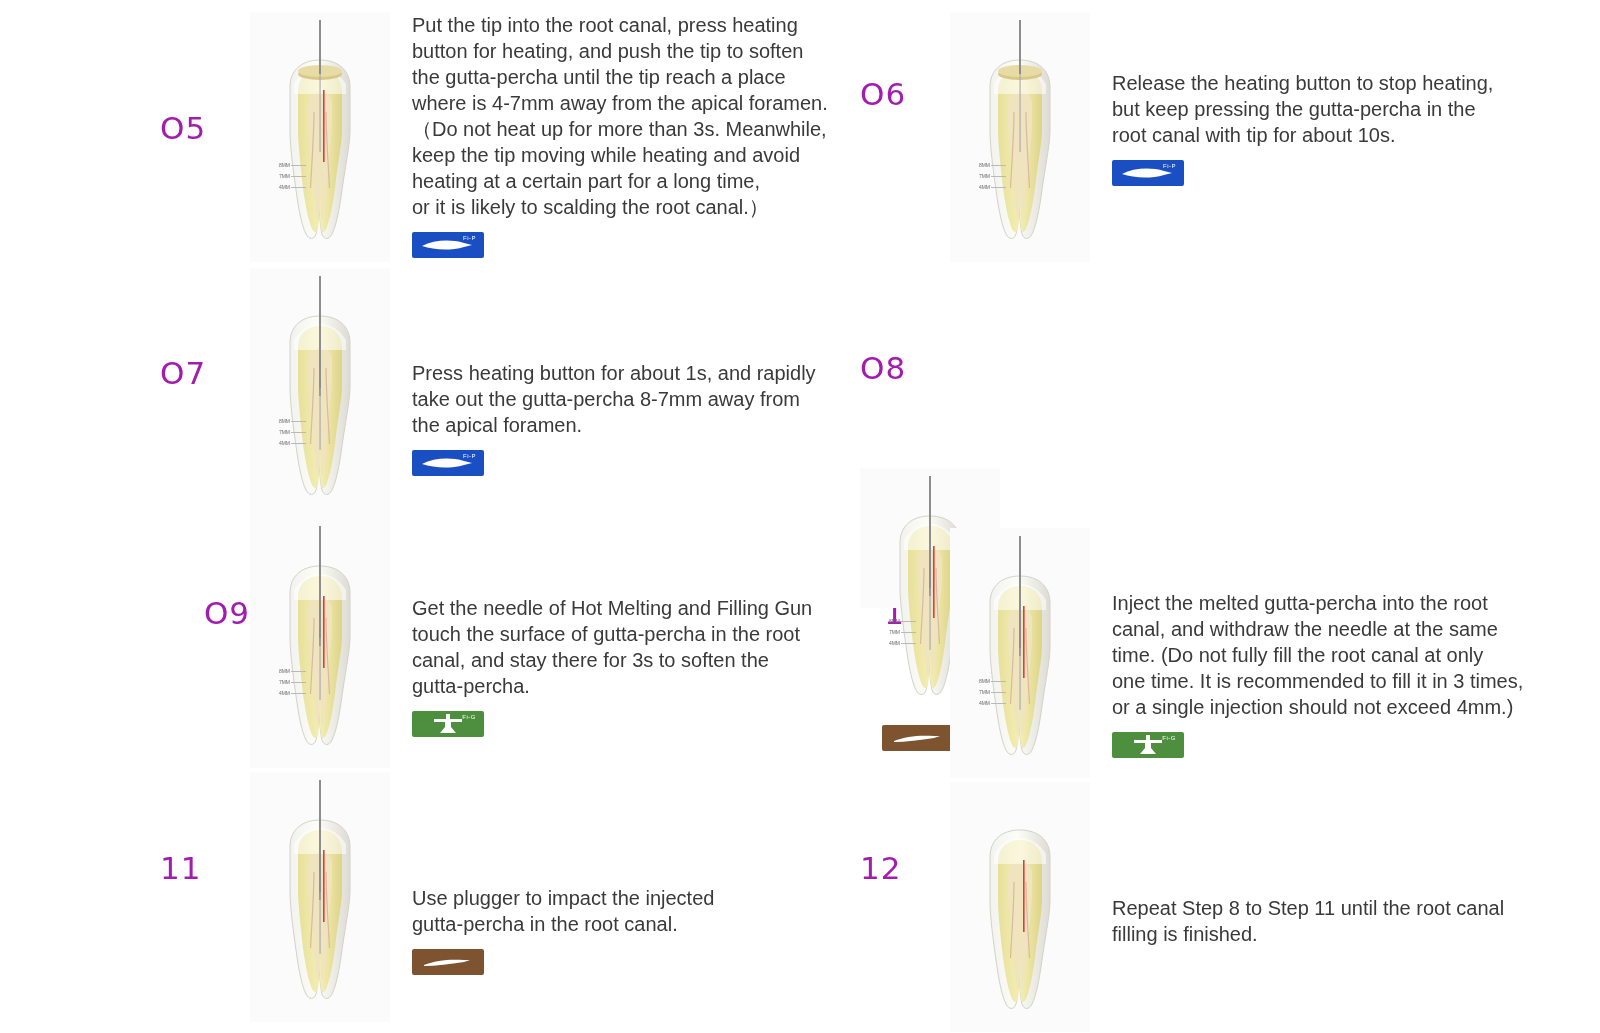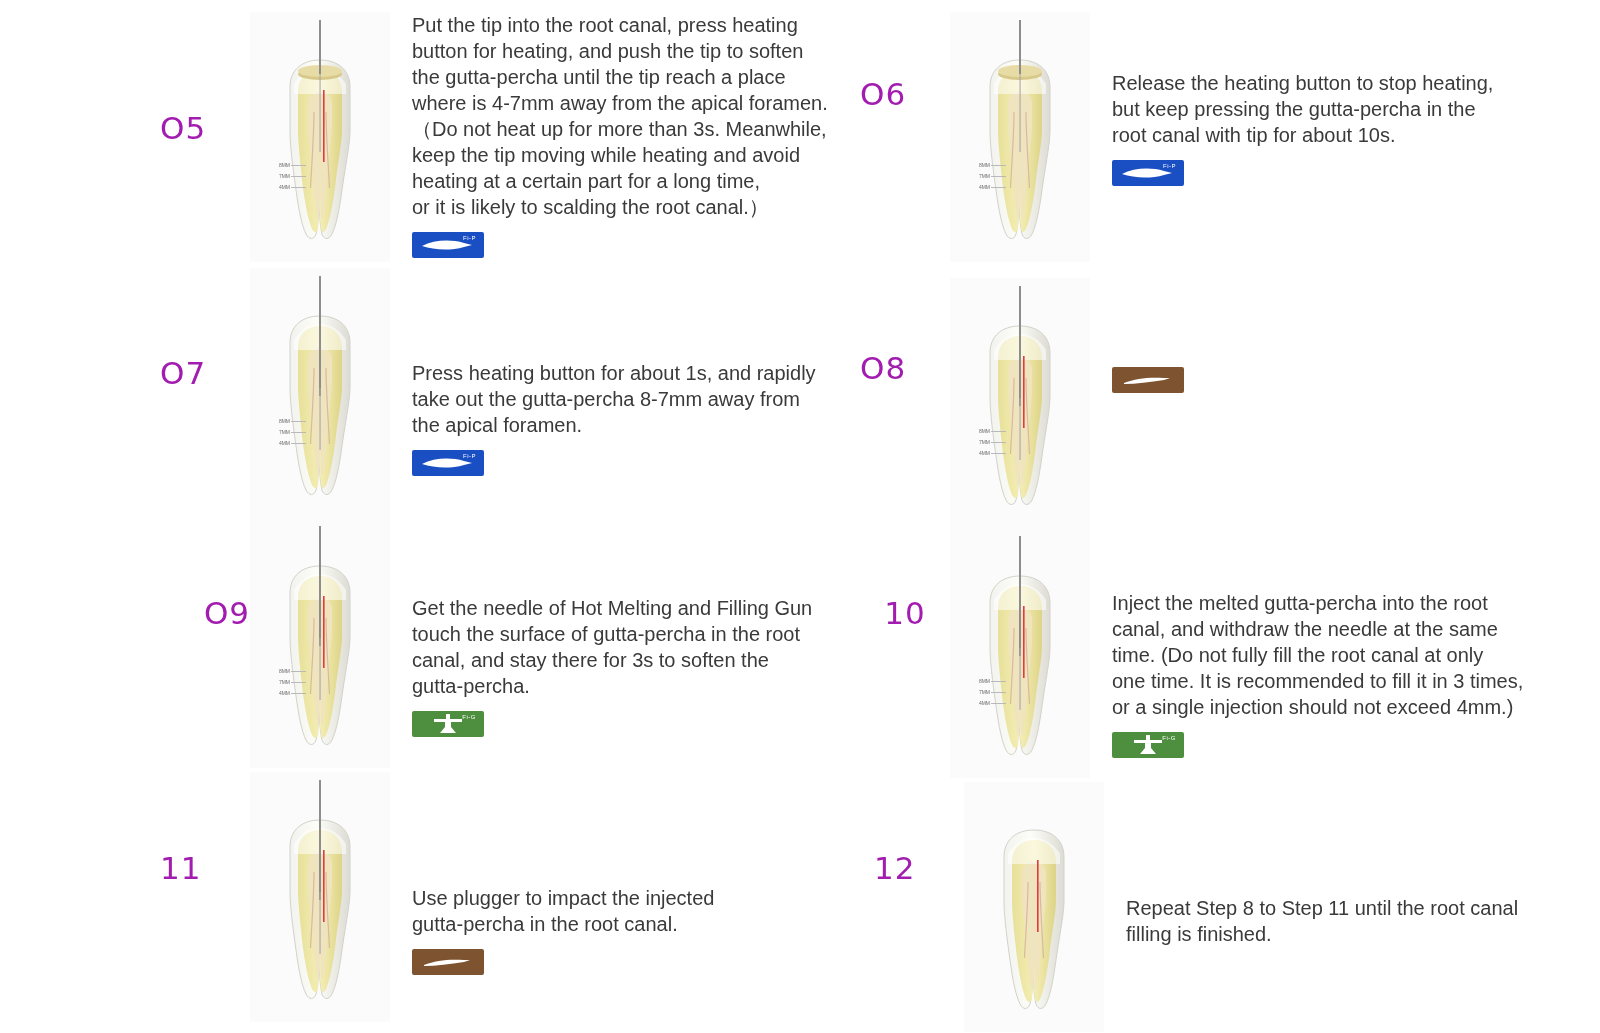--- a/index.html
+++ b/index.html
@@ -308,21 +308,21 @@
         </div>
         <div class="step-body" style="padding-top: 110px;"><div class="step-text">Press heating button for about 1s, and rapidly
 take out the gutta-percha 8-7mm away from
 the apical foramen.</div><div class="tool-badge tool-blue">
             <svg width="56" height="16" viewBox="0 0 56 16">
               <path d="M2 9 C14 3 30 2 44 6 L52 8 L44 10 C30 14 14 13 2 9 Z" fill="#ffffff"></path>
             </svg>
             <span class="tool-label">Fi-P</span>
           </div></div>
       </div>
-      <div class="step" style="height: 250px;">
+      <div class="step" style="height: 250px; flex-direction: column;">
         <div class="step-num" style="padding-top: 100px;">O8</div>
         <div class="step-figure" style="margin-top: 28px;">
           <div class="tooth-wrap">
   <svg width="140" height="250" viewBox="0 0 140 250" xmlns="http://www.w3.org/2000/svg">
     <defs>
       <linearGradient id="en3" x1="0" y1="0" x2="1" y2="0">
         <stop offset="0%" stop-color="#f2f2ee"></stop>
         <stop offset="45%" stop-color="#fdfdf8"></stop>
         <stop offset="100%" stop-color="#dcdcd4"></stop>
       </linearGradient>
@@ -556,21 +556,21 @@
   </svg></div>
         </div>
         <div class="step-body" style="padding-top: 135px;"><div class="step-text">Use plugger to impact the injected
 gutta-percha in the root canal.</div><div class="tool-badge tool-brown">
             <svg width="56" height="16" viewBox="0 0 56 16">
               <path d="M4 11 C16 6 30 5 44 6 L50 6 L44 8 C30 10 16 12 4 12 Z" fill="#ffffff"></path>
             </svg>
           </div></div>
       </div>
       <div class="step" style="height: 250px;">
-        <div class="step-num" style="padding-top: 100px; margin-left: 14px;">12</div>
+        <div class="step-num" style="padding-top: 100px;">12</div>
         <div class="step-figure" style="margin-top: 32px;">
           <div class="tooth-wrap">
   <svg width="140" height="250" viewBox="0 0 140 250" xmlns="http://www.w3.org/2000/svg">
     <defs>
       <linearGradient id="en7" x1="0" y1="0" x2="1" y2="0">
         <stop offset="0%" stop-color="#f2f2ee"></stop>
         <stop offset="45%" stop-color="#fdfdf8"></stop>
         <stop offset="100%" stop-color="#dcdcd4"></stop>
       </linearGradient>
       <linearGradient id="de7" x1="0" y1="0" x2="1" y2="0">

